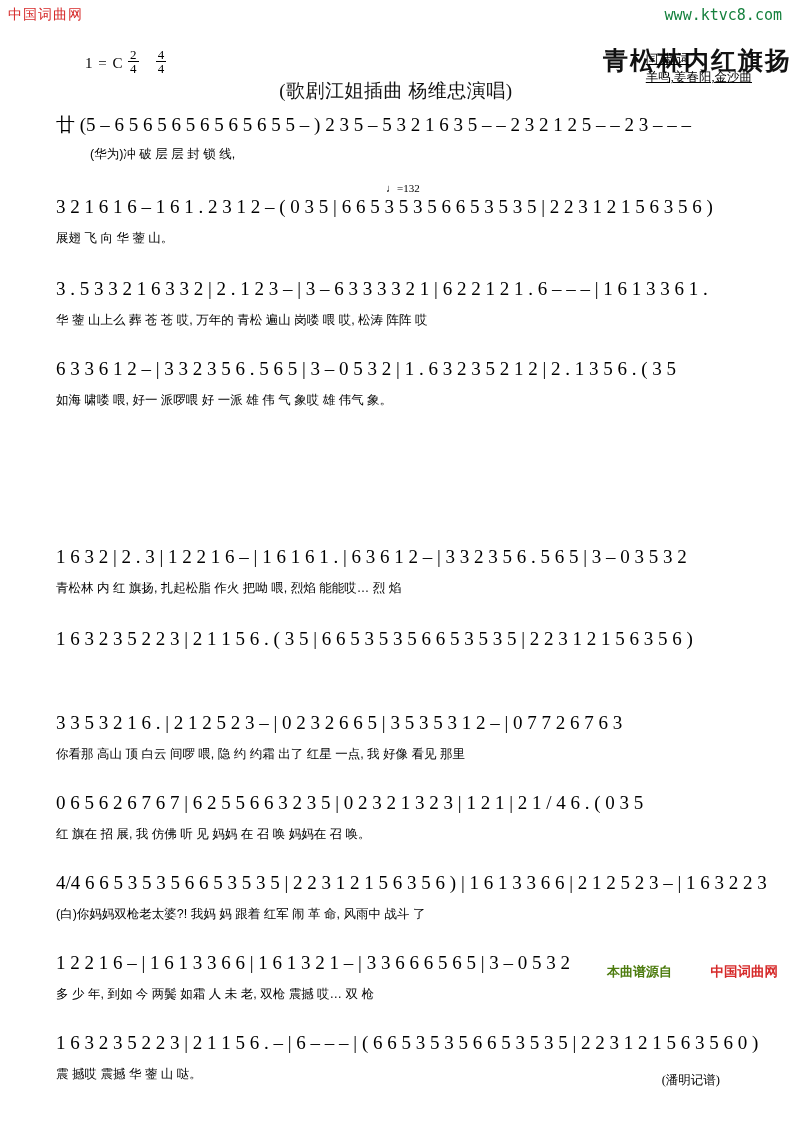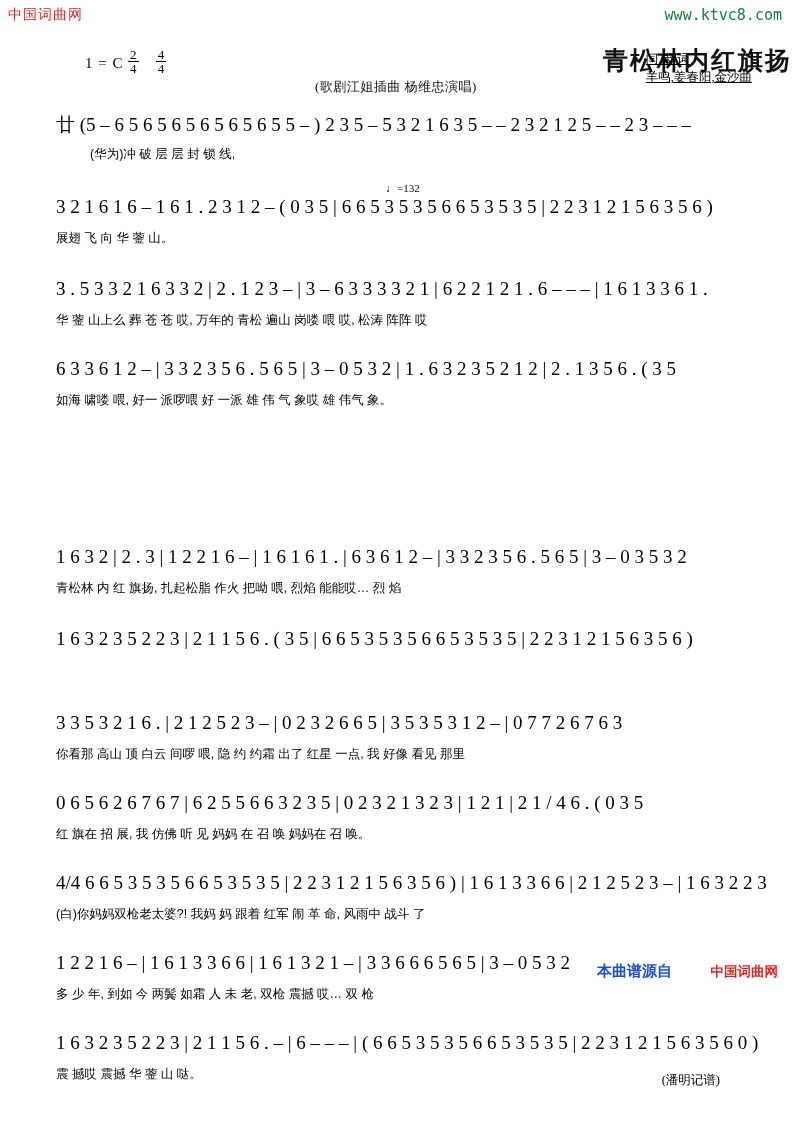--- a/index.html
+++ b/index.html
@@ -44,21 +44,21 @@
     position:absolute;left:0;right:0;top:44px;
     text-align:right;
     font-size:25px;font-weight:bold;
     color:#111;
     font-family:"Liberation Serif",serif;
     letter-spacing:2px;
   }
   .subtitle{
     position:absolute;left:0;right:0;top:78px;
     text-align:center;
-    font-size:13px;color:#111;
+    font-size:19px;color:#111;
     letter-spacing:0.5px;
   }
   .credit{
     position:absolute;right:40px;top:50px;
     font-size:12.5px;line-height:1.45;
     text-align:left;
     text-decoration:underline;
   }
   .credit .c2{letter-spacing:0px;}
 
@@ -166,16 +166,16 @@
     <div class="lyrics">多  少 年,      到如 今 两鬓 如霜  人  未  老,     双枪  震撼 哎…            双    枪</div>
   </div>
 
   <div class="stave" style="top:1032px;">
     <div class="notes">1 6   3 2 3 5 2 2   3 | 2 1   1 5 6 . – | 6 – – – | ( 6 6 5   3 5 3 5   6 6 5   3 5 3 5 | 2 2 3   1 2 1 5   6 3 5   6 0 )</div>
     <div class="lyrics">震           撼哎        震撼  华 蓥 山     哒。</div>
   </div>
 
   <div style="position:absolute;right:72px;top:1072px;font-size:12.5px;">(潘明记谱)</div>
 
-  <div style="position:absolute;right:120px;bottom:14px;font-size:15px;font-weight:bold;color:#1d4ed8;">本曲谱源自</div>
+  <div style="position:absolute;right:120px;bottom:14px;font-size:13px;font-weight:bold;color:#4d7c0f;">本曲谱源自</div>
   <div style="position:absolute;right:14px;bottom:14px;font-size:13.5px;font-weight:bold;color:#d62a2a;">中国词曲网</div>
 
 </div>
 
 </body></html>

